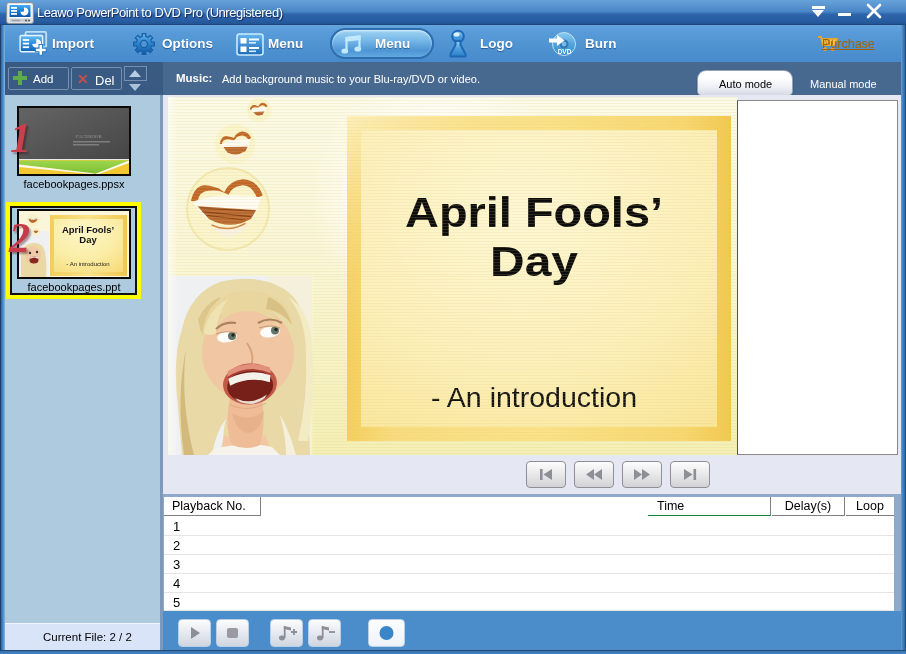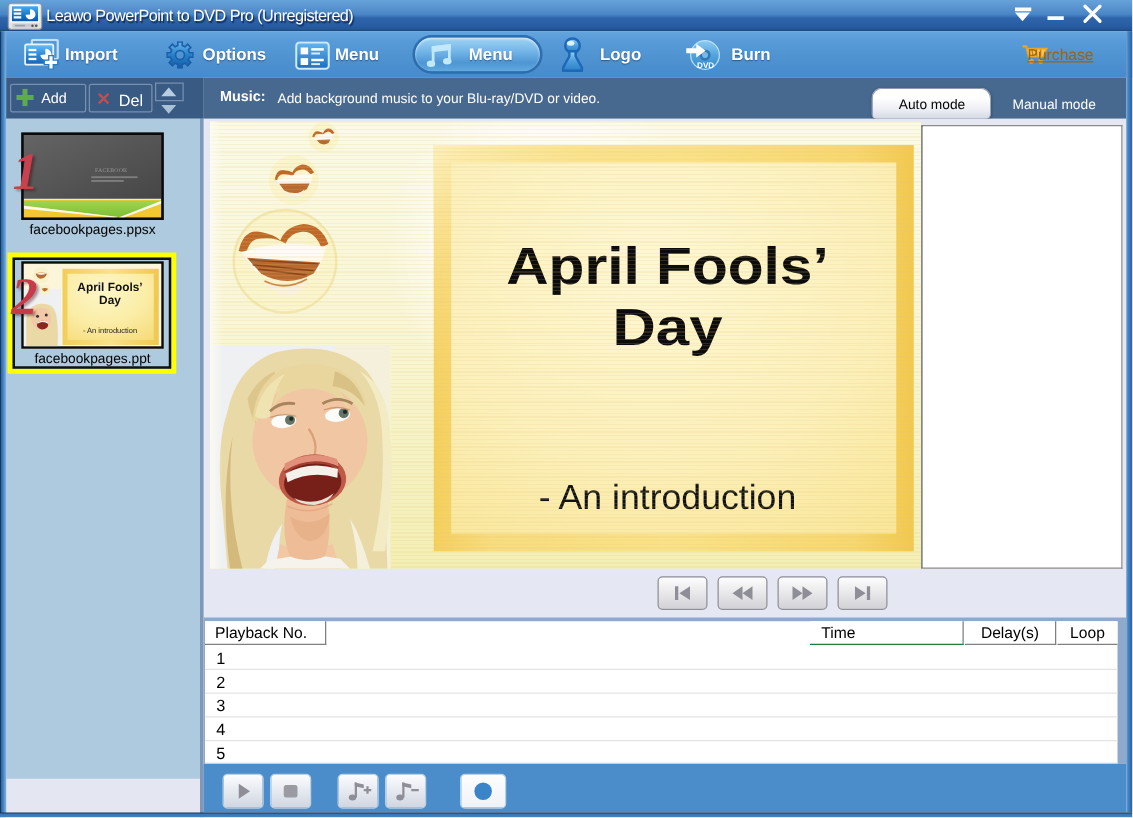--- a/index.html
+++ b/index.html
@@ -269,20 +269,23 @@
       <rect x="31" y="4" width="77" height="61" fill="url(#tbx)"></rect>
       <rect x="35" y="8" width="69" height="53" fill="url(#tb2)"></rect>
       <text x="69" y="22" font-family="Liberation Sans, sans-serif" font-size="9.5" font-weight="bold" fill="#111" text-anchor="middle">April Fools’</text>
       <text x="69" y="32" font-family="Liberation Sans, sans-serif" font-size="9.5" font-weight="bold" fill="#111" text-anchor="middle">Day</text>
       <text x="69" y="55" font-family="Liberation Sans, sans-serif" font-size="6" fill="#222" text-anchor="middle">- An introduction</text>
     </svg>
   </div>
   <div class="abs" style="left:9px;top:218px;color:#c63a4a;font-family:'Liberation Serif',serif;font-style:italic;font-weight:bold;font-size:42px;line-height:40px;text-shadow:2px 2px 2px rgba(60,0,10,.4);">2</div>
   <div class="abs" style="left:17px;top:281px;width:114px;text-align:center;font-size:11px;color:#000;">facebookpages.ppt</div>
   <div id="divider" class="abs"></div>
+  <div id="curfile" class="abs">
+      <span style="position:absolute;left:38px;top:7px;">Current File: 2 / 2</span>
+    </div>
 
   <div id="mainbg" class="abs"></div>
   <div id="whitepanel" class="abs"></div>
 
   <div id="slide" class="abs" style="left:168px;top:97px;width:569px;height:358px;">
   <svg width="569" height="358" viewBox="0 0 569 358" xmlns="http://www.w3.org/2000/svg">
     <defs>
       <linearGradient id="slbg" x1="0" y1="0" x2="0" y2="1">
         <stop offset="0" stop-color="#fafae6"></stop>
         <stop offset="0.45" stop-color="#f9f6d6"></stop>

